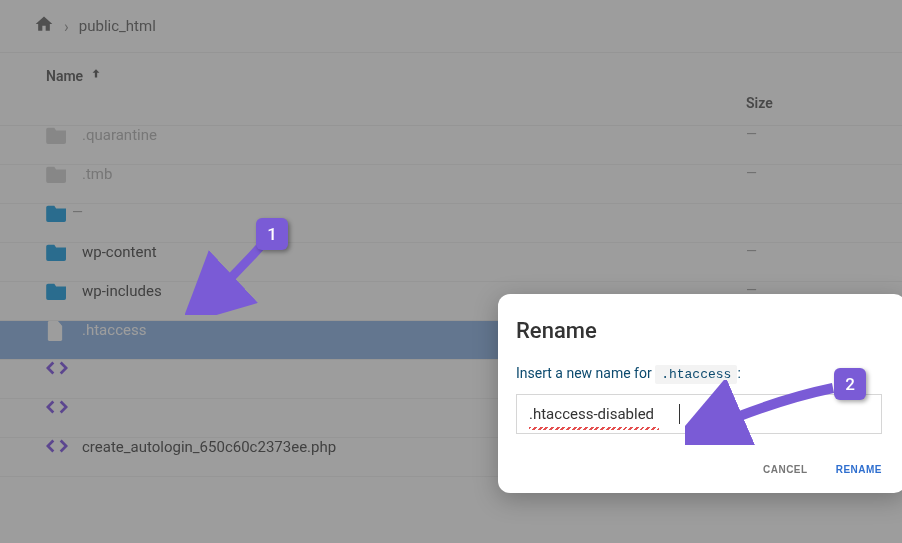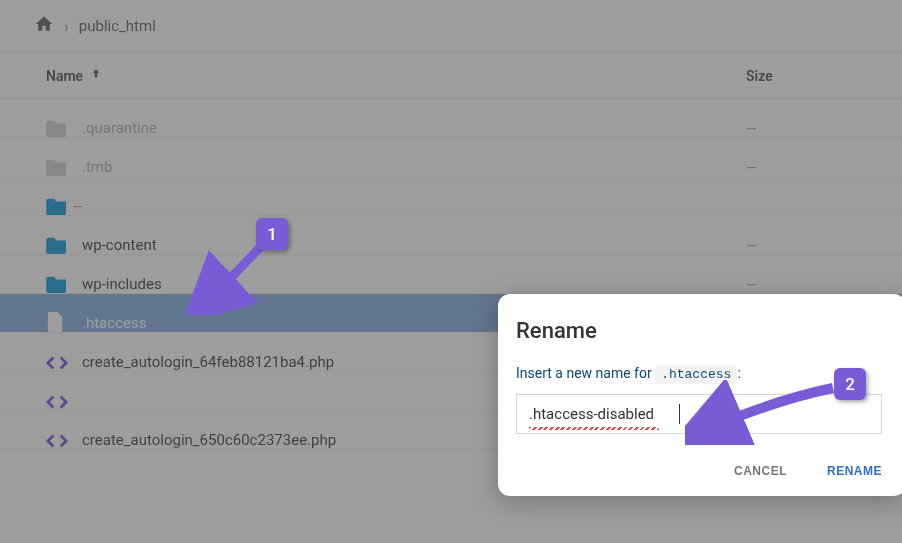--- a/index.html
+++ b/index.html
@@ -26,32 +26,32 @@
     gap: 10px;
     padding: 14px 34px;
     color: #555;
     border-bottom: 1px solid #eee;
     font-size: 15px;
   }
   .breadcrumb .home svg { width: 20px; height: 20px; fill: #555; }
   .breadcrumb .chev { color: #888; font-size: 16px; }
   .table-header {
     display: flex;
-    align-items: flex-end;
+    align-items: flex-start;
     padding: 14px 46px;
     font-weight: 600;
     color: #444;
     border-bottom: 1px solid #eee;
   }
   .th-name { flex: 1; display: flex; align-items: center; gap: 6px; }
-  .th-size { width: 110px; }
+  .th-size { width: 110px; margin-top: 28px; }
   .sort-arrow svg { width: 14px; height: 14px; fill: #444; }
   .row {
     display: flex;
-    align-items: flex-end;
+    align-items: flex-start;
     padding: 0 46px;
     height: 39px;
     border-bottom: 1px solid #f0f0f0;
   }
   .row .icon { width: 26px; display:flex; align-items:center; }
   .row .name { flex: 1; padding-left: 10px; color: #333; font-size: 15px; }
   .row .size { width: 110px; color: #999; }
   .row.dimmed .name { color: #aaa; }
   .row.dimmed .folder-svg { fill: #cfcfcf; }
   .row.dimmed .file-svg { fill: #c0c0c0; }
@@ -114,25 +114,24 @@
   }
   .dialog .actions {
     display: flex;
     justify-content: flex-end;
     gap: 28px;
     margin-top: 30px;
   }
   .dialog .actions button {
     border: none;
     background: none;
-    font-size: 12px;
+    font-size: 10px;
     font-weight: 600;
     letter-spacing: 0.5px;
     cursor: pointer;
-    margin-left: 12px;
   }
   .btn-cancel { color: #777; }
   .btn-rename { color: #2f6fcf; }
 
   
   .badge {
     position: absolute;
     width: 32px;
     height: 32px;
     background: #7a5bd6;
@@ -233,21 +232,20 @@
       </span>
       <span class="name">.htaccess</span>
       <span class="size"></span>
     </div>
     <div class="row">
       <span class="icon">
         <svg class="code-svg" viewBox="0 0 24 16">
           <path d="M8 2 L2 8 L8 14 M16 2 L22 8 L16 14"></path>
         </svg>
       </span>
-      <span class="name">create_autologin_64feb88121ba4.php</span>
       <span class="size"></span>
     </div>
     <div class="row">
       <span class="icon">
         <svg class="code-svg" viewBox="0 0 24 16">
           <path d="M8 2 L2 8 L8 14 M16 2 L22 8 L16 14"></path>
         </svg>
       </span>
       <span class="size"></span>
     </div>

